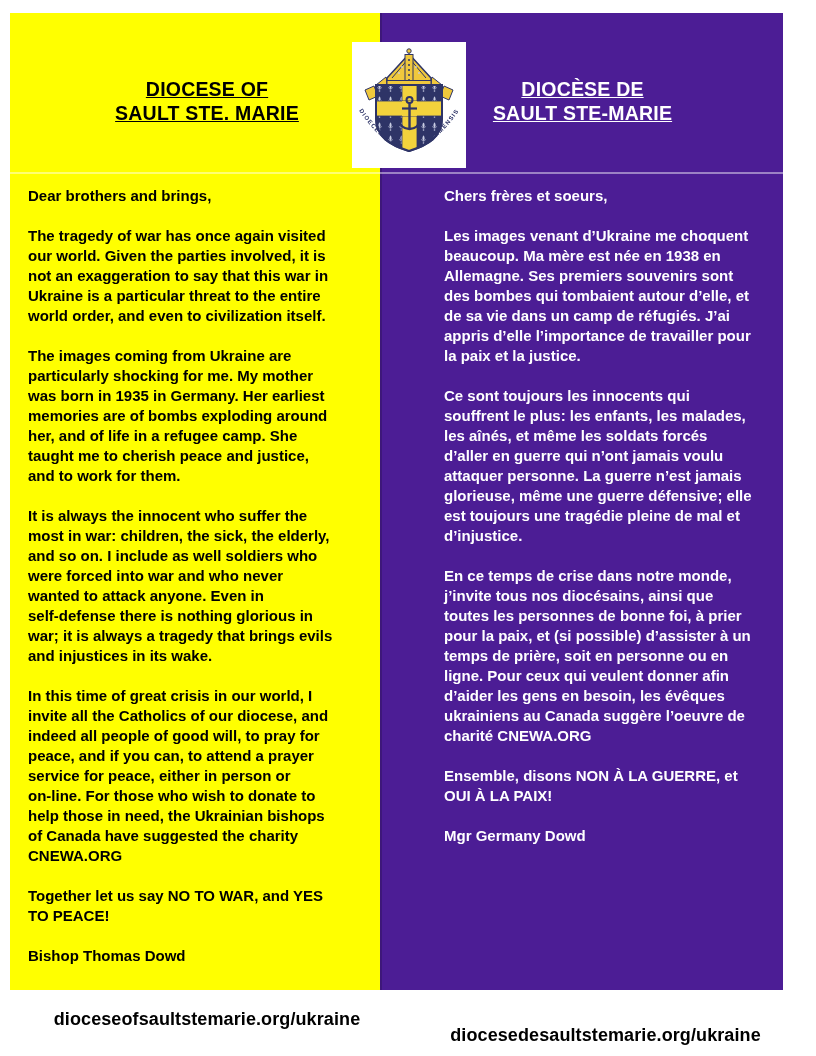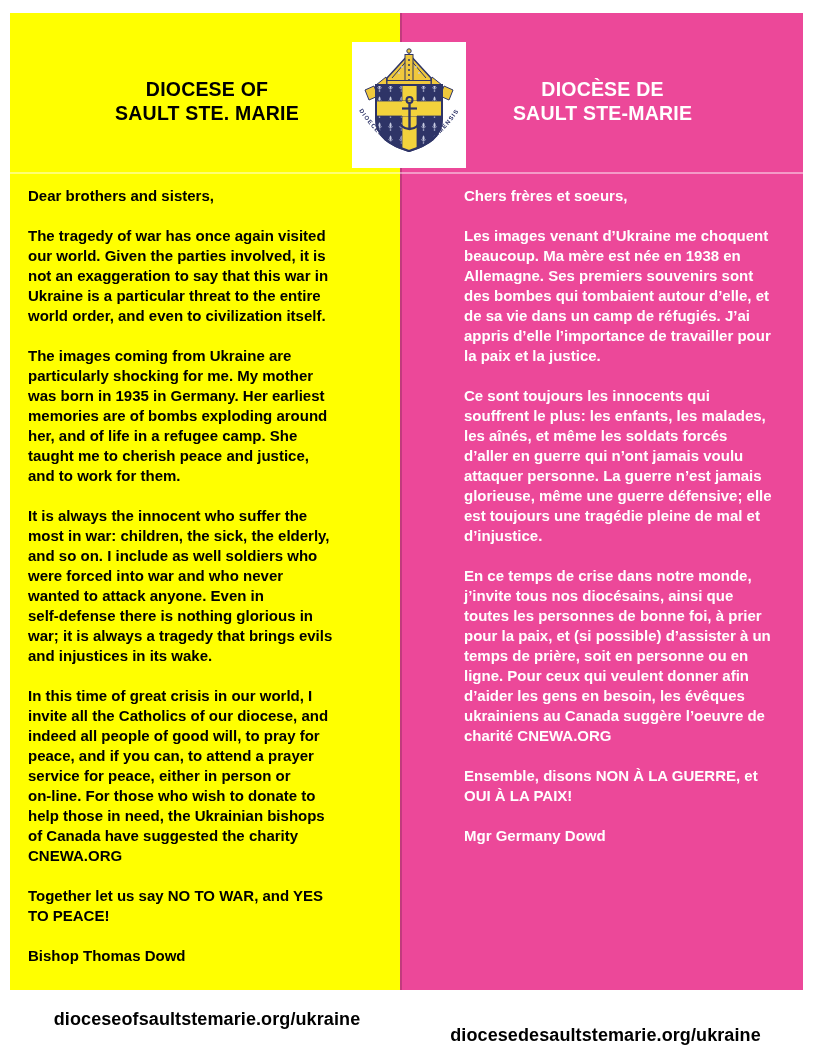--- a/index.html
+++ b/index.html
@@ -25,33 +25,34 @@
     height: 977px;
     box-sizing: border-box;
   }
   .col.left {
     left: 10px;
     width: 394px;
     background: #FFFF00;
     color: #000000;
   }
   .col.right {
-    left: 400px;
+    left: 380px;
     width: 403px;
-    background: #ec4899;
+    background: #4c1d95;
     color: #ffffff;
     border-left: 2px solid rgba(0,0,0,0.18);
   }
   .col-header {
     margin-top: 64px;
     font-size: 19.5px;
     line-height: 24px;
     text-align: center;
     white-space: pre-line;
     letter-spacing: 0.2px;
+    text-decoration: underline;
   }
   .col-body {
     margin-top: 61px;
     font-size: 15px;
     line-height: 20px;
   }
   .left .col-body  { padding: 0 12px 0 18px; }
   .right .col-body { padding: 0 8px 0 22px; margin-left: 40px; }
   .para {
     margin: 0 0 20px 0;
@@ -90,21 +91,21 @@
 </style>
 </head>
 <body>
 
 <div class="page">
 
   <div class="col left">
     <div class="col-header">DIOCESE OF
 SAULT STE. MARIE</div>
     <div class="col-body">
-      <div class="para">Dear brothers and sisters,</div>
+      <div class="para">Dear brothers and brings,</div>
       <div class="para">The tragedy of war has once again visited
 our world. Given the parties involved, it is
 not an exaggeration to say that this war in
 Ukraine is a particular threat to the entire
 world order, and even to civilization itself.</div>
       <div class="para">The images coming from Ukraine are
 particularly shocking for me. My mother
 was born in 1935 in Germany. Her earliest
 memories are of bombs exploding around
 her, and of life in a refugee camp. She

